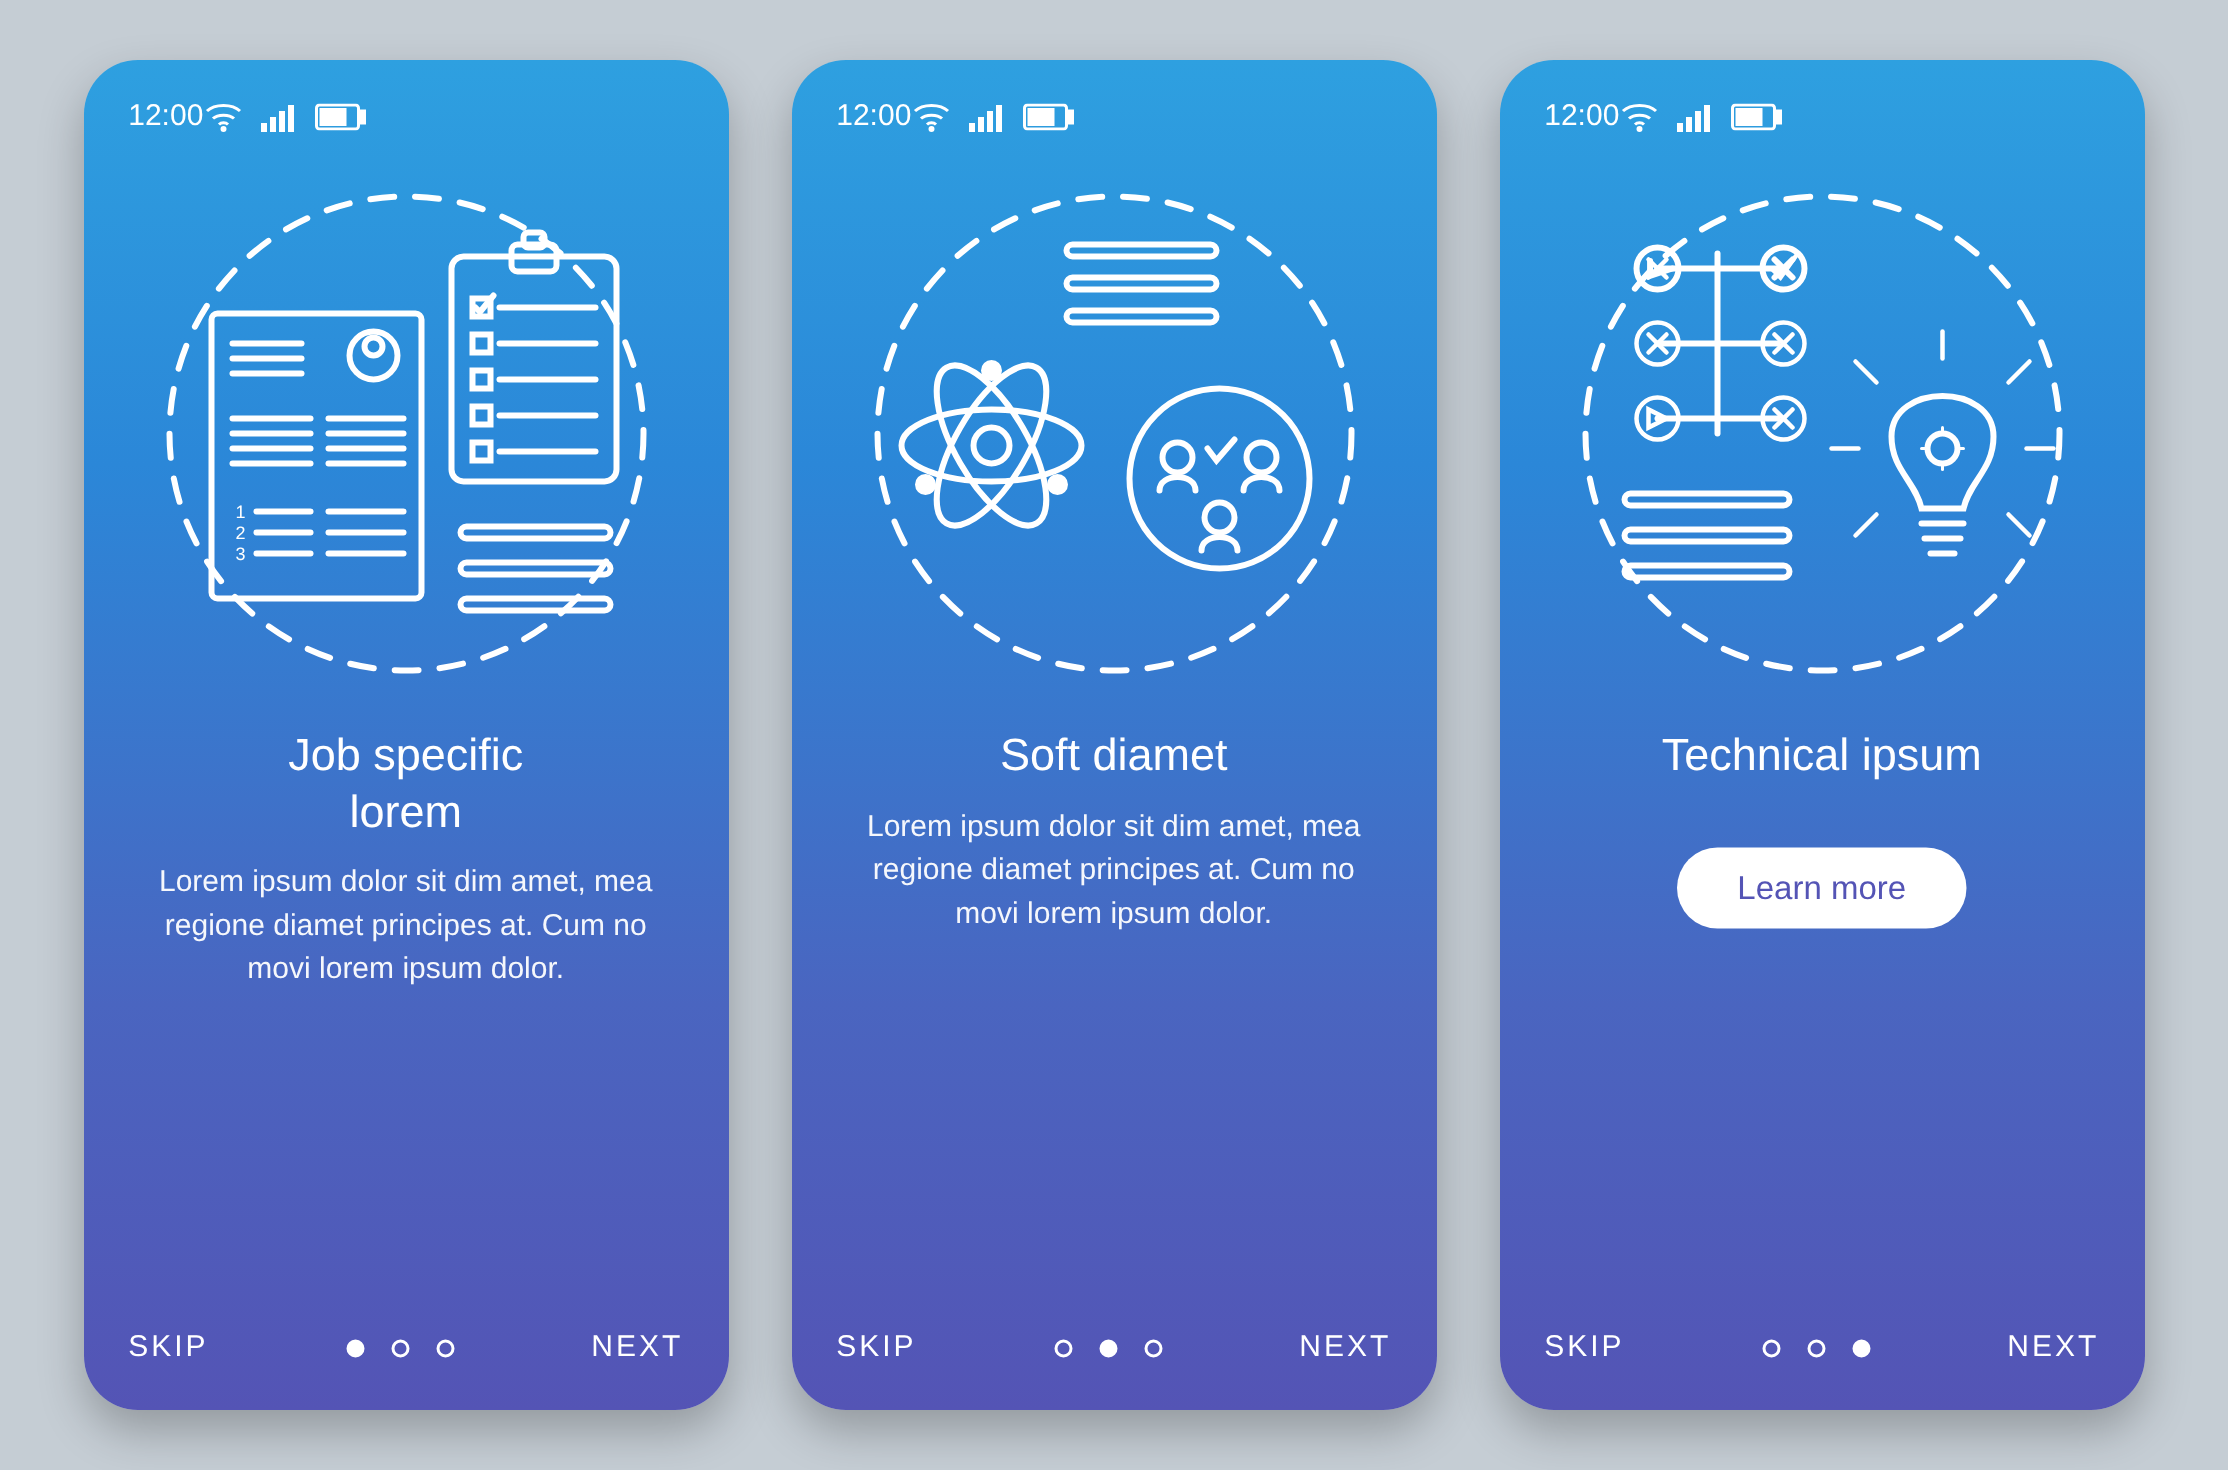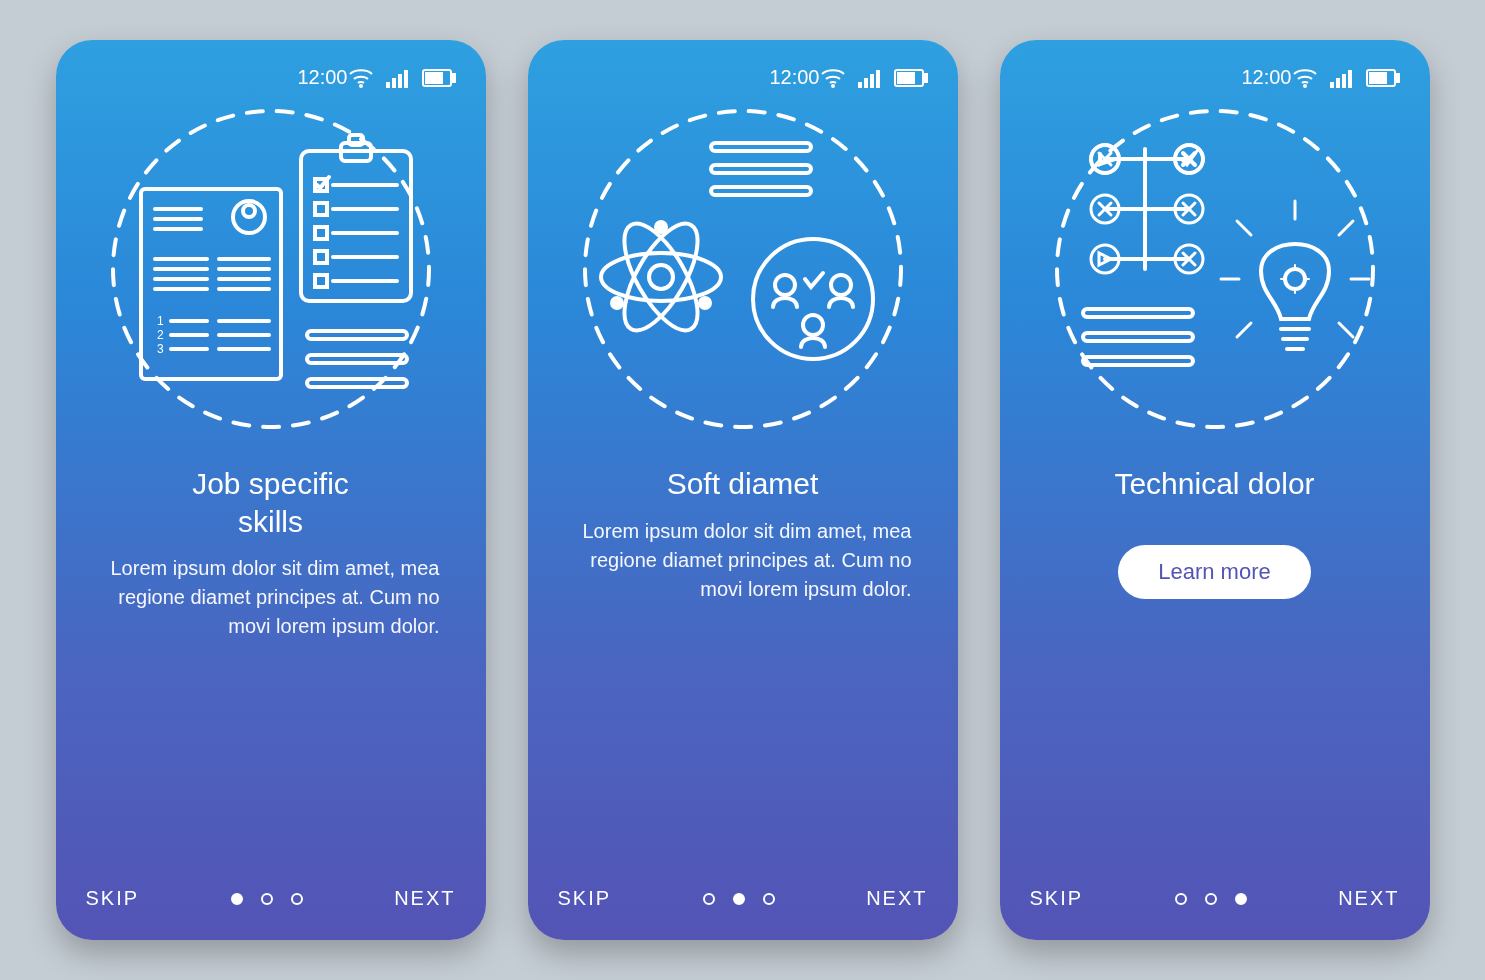--- a/index.html
+++ b/index.html
@@ -1,23 +1,23 @@
 <!DOCTYPE html>
 <html><head>
 <meta charset="utf-8">
 <style>
 *{margin:0;padding:0;box-sizing:border-box}
 body{background:#c5cdd4;width:1485px;height:980px;display:flex;justify-content:center;align-items:center;gap:42px;font-family:Arial,Helvetica,sans-serif}
 .phone{width:430px;height:900px;border-radius:36px;background:linear-gradient(180deg,#2ea0e0 0%,#2b87d8 30%,#4a65c0 70%,#5454b5 100%);box-shadow:0 14px 30px rgba(0,0,0,.25);color:#fff;padding:26px 30px 30px;display:flex;flex-direction:column;position:relative}
-.status-bar{display:flex;justify-content:flex-end;align-items:center;font-size:20px;font-weight:500;}
+.status-bar{display:flex;justify-content:flex-start;align-items:center;font-size:20px;font-weight:500;margin-bottom:20px}
 .status-icons{display:flex;gap:12px;align-items:center}
 .status-icons svg{display:block}
 .hero{flex:0 0 auto;display:flex;justify-content:center;align-items:center;height:360px}
 .title{font-size:30px;font-weight:400;text-align:center;line-height:1.25;margin:16px 0 14px}
-.desc{font-size:20px;text-align:right;line-height:1.45;opacity:.95;padding:0 16px}
+.desc{font-size:20px;text-align:center;line-height:1.45;opacity:.95;padding:0 16px}
 .learn{margin:28px auto 12px;background:#fff;color:#5454b5;border:none;border-radius:999px;padding:14px 40px;font-size:22px;cursor:pointer}
 .footer{margin-top:auto;display:flex;justify-content:space-between;align-items:center;font-size:20px;letter-spacing:2px;font-weight:400}
 .dots{display:flex;gap:18px}
 .dot{width:12px;height:12px;border-radius:50%;border:2px solid #fff}
 .dot.filled{background:#fff}
 </style>
 </head>
 <body>
 
 <div class="phone">
@@ -82,21 +82,21 @@
       <rect x="214" y="152" width="12" height="12"></rect>
         <line x1="232" y1="158" x2="296" y2="158"></line>
       <rect x="214" y="176" width="12" height="12"></rect>
         <line x1="232" y1="182" x2="296" y2="182"></line>
       <rect x="206" y="232" width="100" height="8" rx="4"></rect>
         <rect x="206" y="256" width="100" height="8" rx="4"></rect>
         <rect x="206" y="280" width="100" height="8" rx="4"></rect>
     </svg>
   </div>
   <h2 class="title" style="white-space:pre-line">Job specific
-skills</h2>
+lorem</h2>
   <p class="desc">Lorem ipsum dolor sit dim amet, mea regione diamet principes at. Cum no movi lorem ipsum dolor.</p>
   <div class="footer">
     <span>SKIP</span>
     <div class="dots">
       <span class="dot filled"></span>
       <span class="dot"></span>
       <span class="dot"></span>
     </div>
     <span>NEXT</span>
   </div>
@@ -242,21 +242,21 @@
             <line x1="44" y1="-44" x2="58" y2="-58"></line>
             <line x1="-44" y1="-44" x2="-58" y2="-58"></line>
             <line x1="56" y1="0" x2="74" y2="0"></line>
             <line x1="-56" y1="0" x2="-74" y2="0"></line>
             <line x1="44" y1="44" x2="58" y2="58"></line>
             <line x1="-44" y1="44" x2="-58" y2="58"></line>
         </g>
       </g>
     </svg>
   </div>
-  <h2 class="title">Technical dolor</h2>
+  <h2 class="title">Technical ipsum</h2>
   <button class="learn">Learn more</button>
   <div class="footer">
     <span>SKIP</span>
     <div class="dots">
       <span class="dot"></span>
       <span class="dot"></span>
       <span class="dot filled"></span>
     </div>
     <span>NEXT</span>
   </div>

